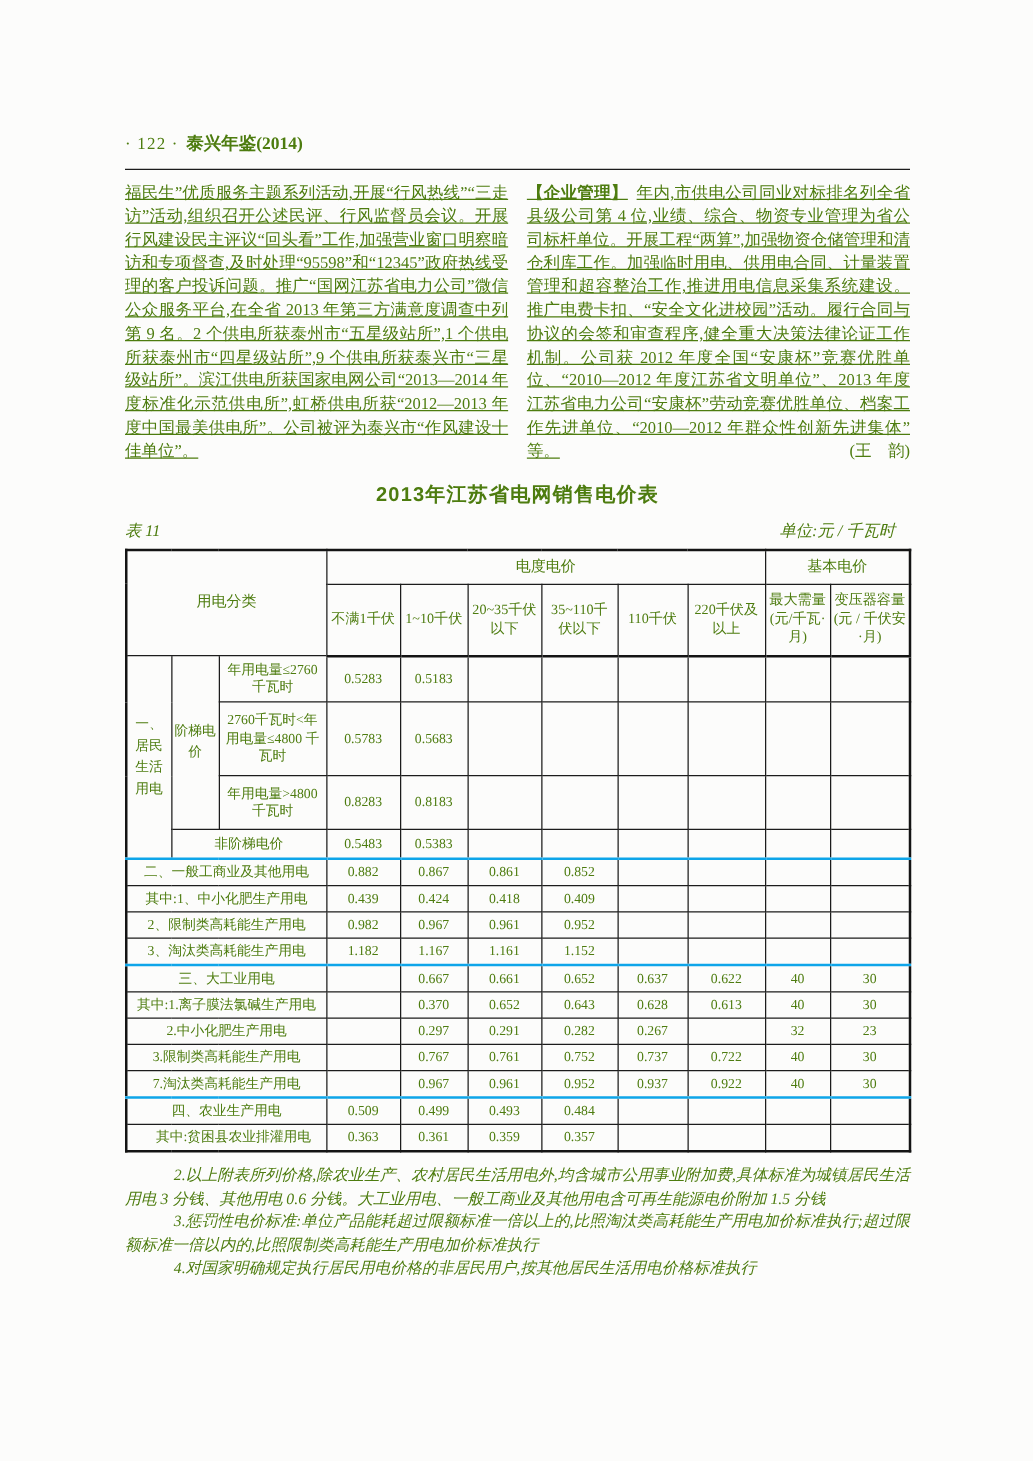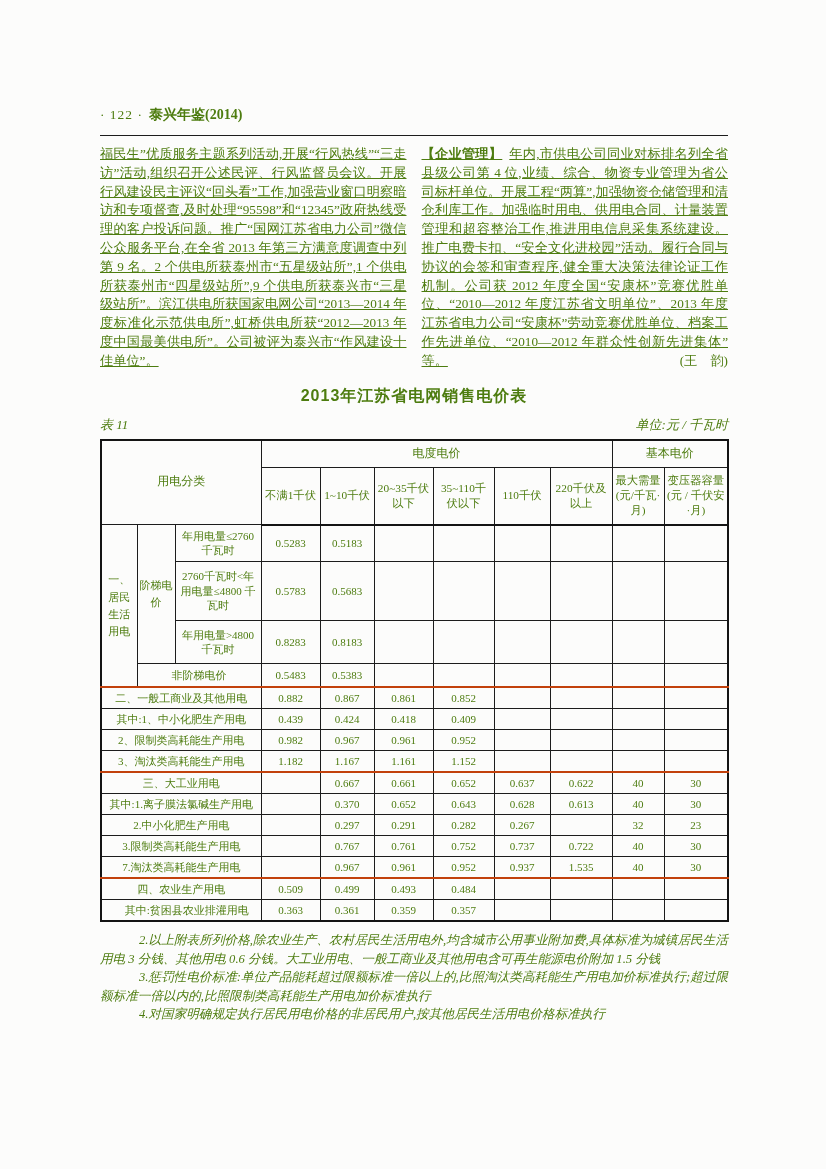--- a/index.html
+++ b/index.html
@@ -31,39 +31,39 @@
   .author{float:right;padding-left:6px;}
   
   .tbl-title{
     text-align:center;font-weight:bold;font-size:16px;
     font-family:"Liberation Sans","DejaVu Sans",sans-serif;
     margin-top:15px;letter-spacing:1px;
   }
   .tbl-caption{
     display:flex;justify-content:space-between;align-items:flex-start;
     font-size:13px;font-style:italic;
-    margin:9px 0 5px 0;
+    margin:9px 12px 5px 0;
   }
   
   table.price{
     width:628px;table-layout:fixed;border-collapse:collapse;
     font-size:11px;line-height:1.32;
     border:2.5px solid #141414;
   }
   table.price td{
     border:1px solid #1c1c1c;
     text-align:center;vertical-align:middle;
     padding:1px 2px;
     overflow:hidden;
   }
   tr.h1 td{height:24px;font-size:12px;}
   tr.h2 td{height:54px;font-size:11.3px;border-bottom:2px solid #141414;}
   td.sep-r{border-right:2px solid #141414;}
   td.sep-l{border-left:2px solid #141414;}
-  tr.sect td{border-top:2px solid #c2410c;}
+  tr.sect td{border-top:2px solid #0ea5e9;}
   td.vert{padding:0 7px;line-height:1.55;}
   td.vert2{padding:0 7px;line-height:1.55;}
   td.tier{height:34px;}
   td.tier2{height:56px;}
   td.tier3{height:40px;}
   tr.r td{height:18px;}
   td.rowlabel{text-align:left;padding-left:4px;}
   td.rowlabel.indent{padding-left:13px;}
   td.nontier{text-align:left;padding-left:4px;height:20px;}
   
@@ -264,21 +264,21 @@
         <td class="sep-l">40</td>
         <td>30</td>
       </tr>
       <tr class="r">
         <td colspan="3" class="rowlabel sep-r">7.淘汰类高耗能生产用电</td>
         <td></td>
         <td>0.967</td>
         <td>0.961</td>
         <td>0.952</td>
         <td>0.937</td>
-        <td>1.535</td>
+        <td>0.922</td>
         <td class="sep-l">40</td>
         <td>30</td>
       </tr>
       <tr class="r sect">
         <td colspan="3" class="rowlabel sep-r">四、农业生产用电</td>
         <td>0.509</td>
         <td>0.499</td>
         <td>0.493</td>
         <td>0.484</td>
         <td></td>

